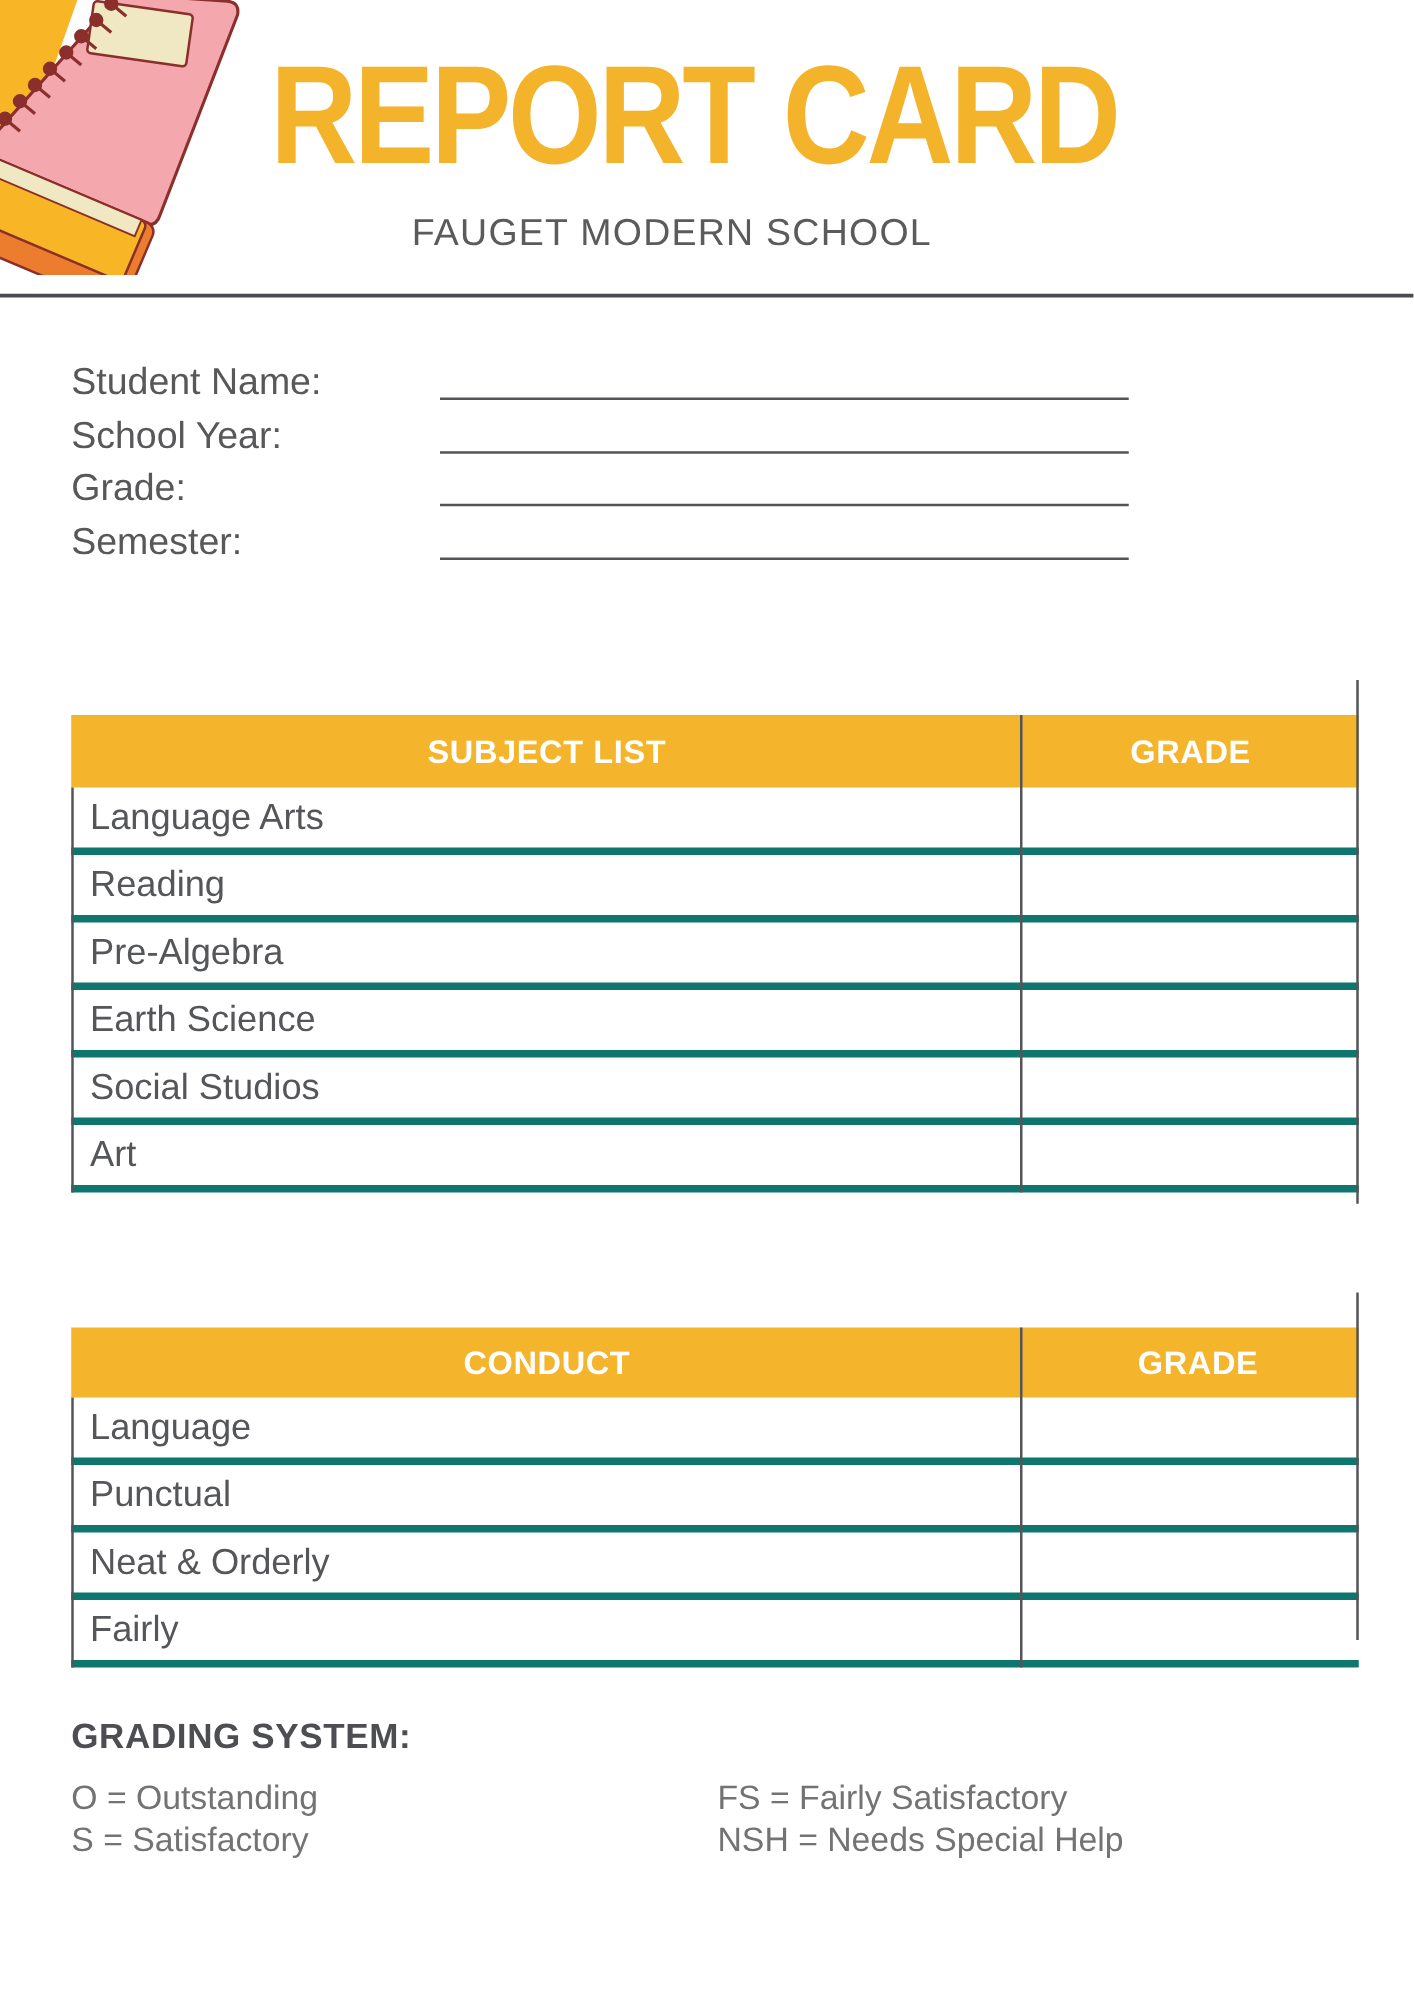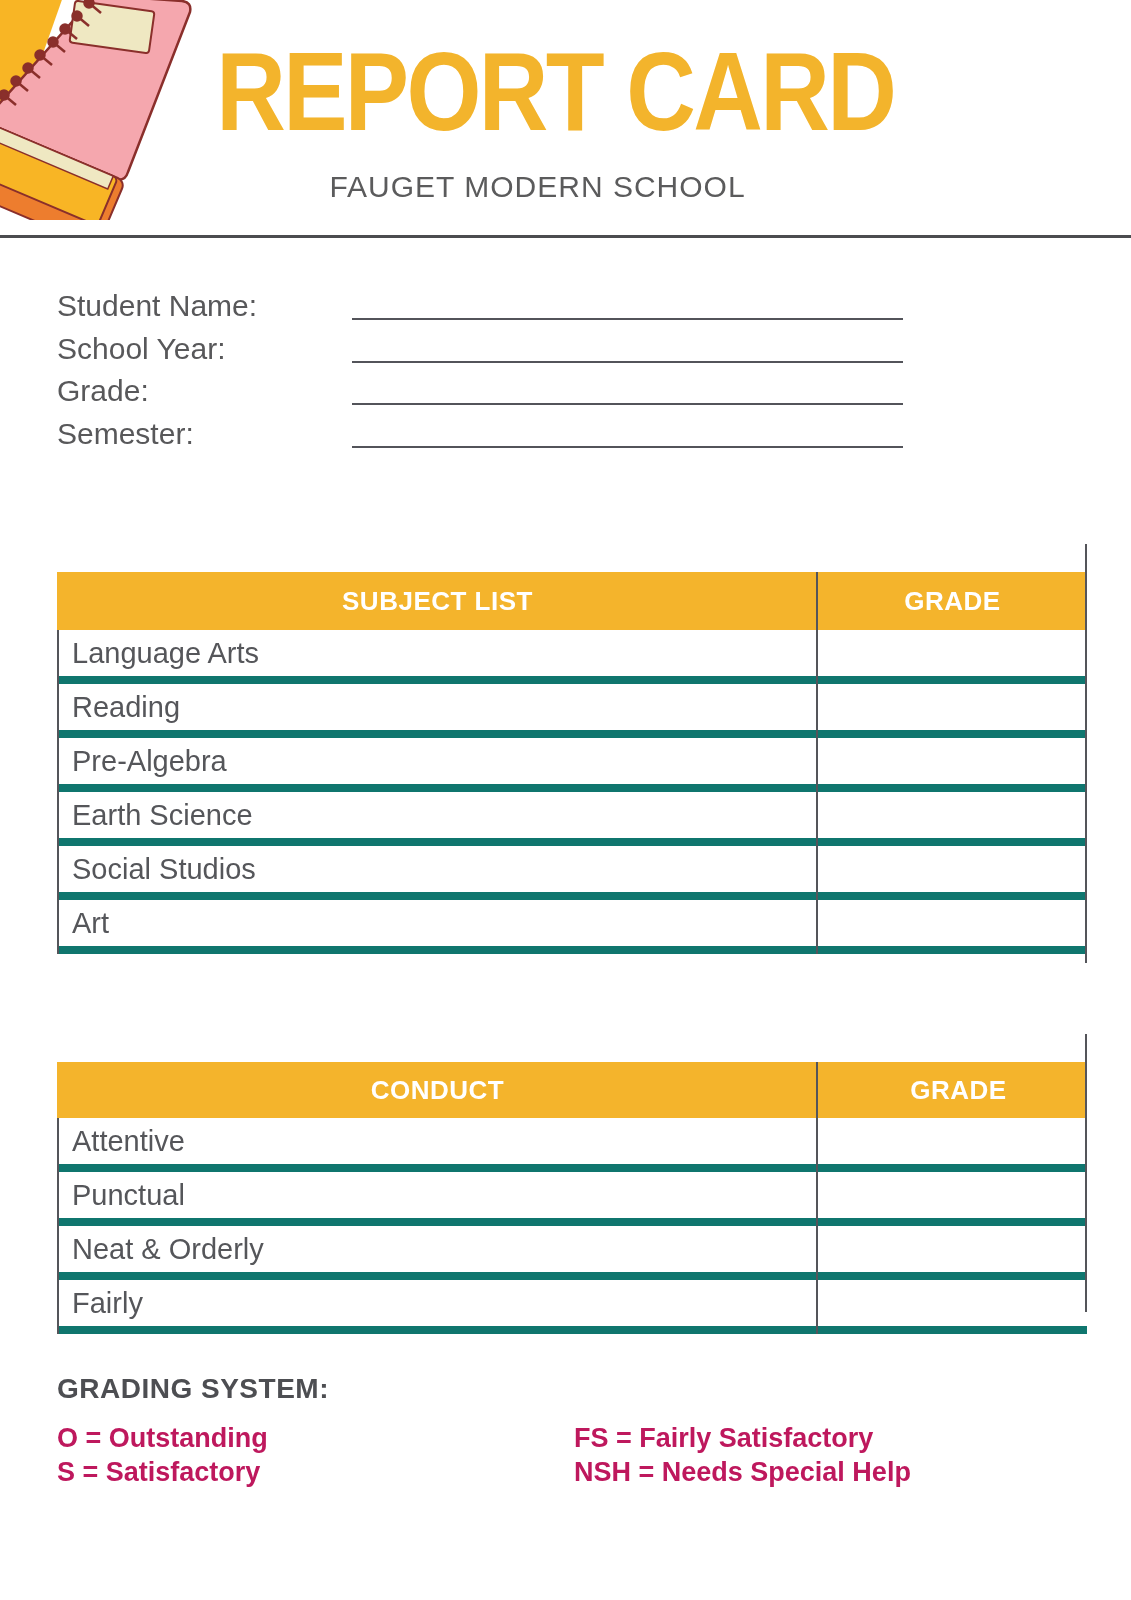--- a/index.html
+++ b/index.html
@@ -29,35 +29,35 @@
   .tbl{position:absolute;left:57px;width:1030px;}
   .tbl-sub{top:572px;}
   .tbl-con{top:1062px;}
   .tbl-header{display:flex;background:#F4B42C;}
   .tbl-sub .tbl-header{height:58px;}
   .tbl-con .tbl-header{height:56px;gap:12px;}
   .hcell{display:flex;align-items:center;justify-content:center;
          color:#ffffff;font-weight:bold;font-size:26px;letter-spacing:.5px;}
   .hcell.c1{width:761px;}
   .hcell.c2{flex:1;}
-  .trow{display:flex;height:54px;border-bottom:8px solid #0f766e;box-sizing:border-box;justify-content:flex-end;}
+  .trow{display:flex;height:54px;border-bottom:6px solid #0f766e;box-sizing:border-box;justify-content:flex-end;}
   .trow .c1{width:761px;display:flex;align-items:center;padding-left:15px;
             box-sizing:border-box;font-size:29px;color:#55565A;}
   .trow .c2{flex:1;}
   .vline{position:absolute;width:2px;background:#54555A;}
   .vline-divider{left:759px;top:0;bottom:0;}
   .tbl-sub .vline-left{left:0;top:58px;bottom:0;}
   .tbl-con .vline-left{left:0;top:56px;bottom:0;}
   .tbl-sub .vline-right{left:1028px;top:-28px;height:419px;}
   .tbl-con .vline-right{left:1028px;top:-28px;height:278px;}
   
   .grading-heading{position:absolute;left:57px;top:1373px;font-size:28px;
                    font-weight:bold;color:#4D4E52;letter-spacing:.5px;}
-  .legend-col{position:absolute;top:1421px;font-size:27px;font-weight:bold;
-              color:#be185d;line-height:34px;white-space:nowrap;}
+  .legend-col{position:absolute;top:1421px;font-size:27px;font-weight:normal;
+              color:#737373;line-height:34px;white-space:nowrap;}
   .legend-left{left:57px;}
   .legend-right{left:574px;}
 </style>
 </head>
 <body>
 
 <div class="page">
 
   <svg class="illustration" viewBox="0 0 210 220">
 
@@ -152,21 +152,21 @@
     <div class="vline vline-divider"></div>
     <div class="vline vline-right"></div>
   </div>
 
   <div class="tbl tbl-con">
     <div class="tbl-header">
       <div class="hcell c1">CONDUCT</div>
       <div class="hcell c2">GRADE</div>
     </div>
     <div class="trow">
-      <div class="c1">Attentive</div>
+      <div class="c1">Language</div>
       <div class="c2"></div>
     </div>
     <div class="trow">
       <div class="c1">Punctual</div>
       <div class="c2"></div>
     </div>
     <div class="trow">
       <div class="c1">Neat &amp; Orderly</div>
       <div class="c2"></div>
     </div>

